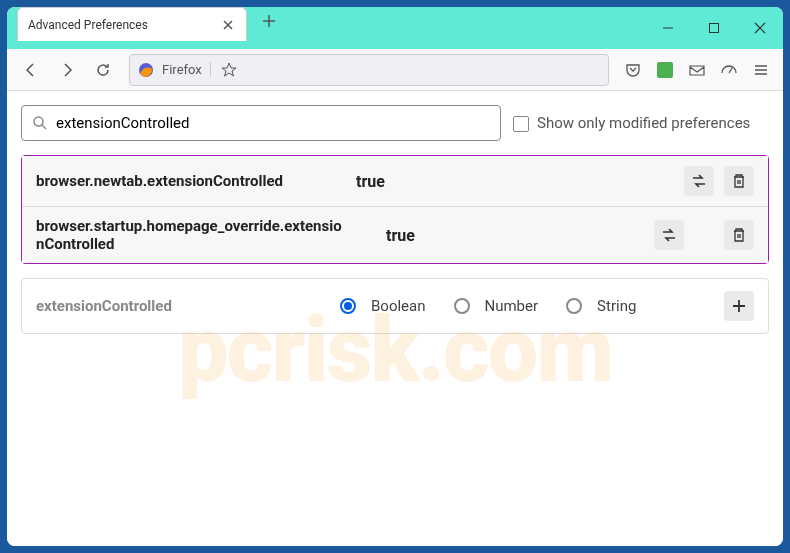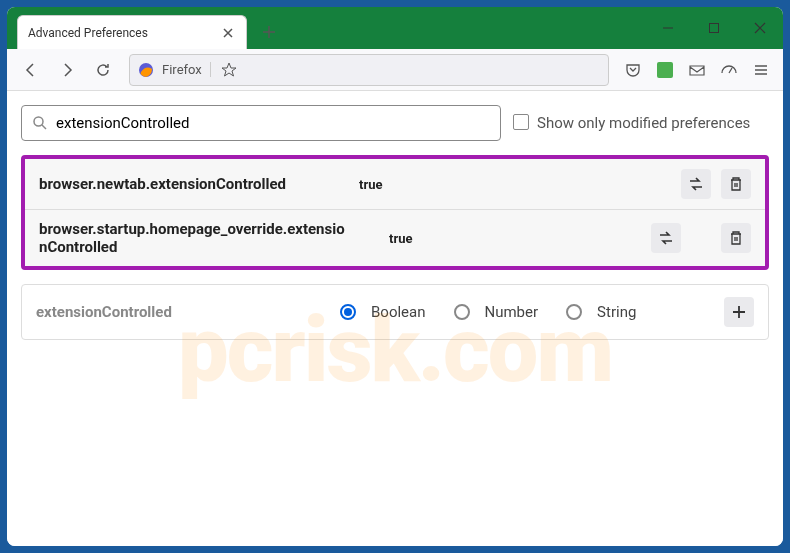--- a/index.html
+++ b/index.html
@@ -1,19 +1,19 @@
 <!DOCTYPE html>
 <html><head>
   <meta charset="utf-8">
   <style>
     * { box-sizing: border-box; margin: 0; padding: 0; font-family: -apple-system, BlinkMacSystemFont, "Segoe UI", Roboto, sans-serif; }
     body { width: 790px; height: 553px; background: #1a5a9c; padding: 7px; overflow: hidden; }
     .window { width: 100%; height: 100%; background: #fff; border-radius: 8px; overflow: hidden; display: flex; flex-direction: column; }
     
-    .tab-bar { height: 42px; background: #15803d; display: flex; align-items: flex-end; padding-left: 10px; position: relative; }
+    .tab-bar { height: 42px; background: #5eead4; display: flex; padding-left: 10px; position: relative; }
     .tab { background: #fff; border: 1px solid #ccc; border-bottom: none; border-radius: 6px 6px 0 0; height: 34px; width: 230px; display: flex; align-items: center; padding: 0 10px; gap: 8px; font-size: 12px; color: #333; }
     .tab-title { flex: 1; }
     .tab-close { width: 16px; height: 16px; display: flex; align-items: center; justify-content: center; color: #555; cursor: pointer; }
     .new-tab { width: 28px; height: 28px; margin-left: 8px; margin-bottom: 3px; display: flex; align-items: center; justify-content: center; color: #555; cursor: pointer; border-radius: 4px; }
     .window-controls { position: absolute; right: 0; top: 0; height: 42px; display: flex; }
     .win-btn { width: 46px; height: 100%; display: flex; align-items: center; justify-content: center; color: #333; cursor: pointer; }
     
     .toolbar { height: 42px; background: #f9f9fb; border-bottom: 1px solid #ddd; display: flex; align-items: center; padding: 0 8px; gap: 4px; }
     .nav-btn { width: 32px; height: 32px; display: flex; align-items: center; justify-content: center; color: #555; border-radius: 4px; cursor: pointer; }
     .addr-bar { flex: 1; height: 32px; background: #f0f0f4; border: 1px solid #ccc; border-radius: 4px; display: flex; align-items: center; padding: 0 8px; gap: 8px; margin: 0 6px; }
@@ -24,28 +24,28 @@
     .ext-btn { width: 28px; height: 28px; display: flex; align-items: center; justify-content: center; color: #555; cursor: pointer; }
     .ext-green { width: 16px; height: 16px; background: #4caf50; border-radius: 2px; }
     
     .content { flex: 1; background: #fff; padding: 14px; position: relative; overflow: hidden; }
     .watermark { position: absolute; top: 50%; left: 50%; transform: translate(-50%, -20%); font-size: 90px; font-weight: 900; color: rgba(255,140,0,0.12); letter-spacing: -2px; pointer-events: none; white-space: nowrap; }
     
     .search-row { display: flex; gap: 12px; align-items: center; margin-bottom: 14px; }
     .search-box { flex: 1; max-width: 480px; height: 36px; border: 1px solid #888; border-radius: 4px; display: flex; align-items: center; padding: 0 10px; gap: 8px; }
     .search-icon { width: 16px; height: 16px; color: #888; }
     .search-input { border: none; outline: none; font-size: 15px; flex: 1; background: transparent; }
-    .checkbox-row { display: flex; align-items: flex-start; gap: 8px; font-size: 15px; color: #555; }
+    .checkbox-row { display: flex; align-items: flex-end; gap: 8px; font-size: 15px; color: #555; }
     .cb { width: 16px; height: 16px; border: 1px solid #888; border-radius: 2px; cursor: pointer; }
     
-    .pref-list { border: 4px solid #a21caf; border-radius: 4px; }
+    .pref-list { border: 1px solid #a21caf; border-radius: 4px; }
     .pref-row { display: flex; align-items: center; padding: 10px 14px; gap: 10px; border-bottom: 1px solid #ddd; background: #f7f7f7; }
     .pref-row:last-child { border-bottom: none; gap: 40px; }
     .pref-name { width: 310px; font-size: 15px; font-weight: 700; color: #222; word-break: break-word; }
-    .pref-value { flex: 1; font-size: 13px; font-weight: 700; color: #222; }
+    .pref-value { flex: 1; font-size: 16px; font-weight: 700; color: #222; }
     .action-btn { width: 30px; height: 30px; background: #eaeaed; border-radius: 4px; display: flex; align-items: center; justify-content: center; cursor: pointer; color: #333; }
     
     .new-pref-box { border: 1px solid #ddd; border-radius: 4px; margin-top: 14px; padding: 12px 14px; display: flex; align-items: center; gap: 24px; }
     .new-name { width: 280px; font-size: 15px; font-weight: 700; color: #888; }
     .radio-group { display: flex; gap: 28px; flex: 1; }
     .radio { display: flex; align-items: center; gap: 15px; font-size: 15px; color: #444; cursor: pointer; }
     .radio-circle { width: 16px; height: 16px; border: 2px solid #888; border-radius: 50%; display: flex; align-items: center; justify-content: center; }
     .radio.selected .radio-circle { border-color: #0060df; }
     .radio.selected .radio-dot { width: 8px; height: 8px; background: #0060df; border-radius: 50%; }
   </style>

